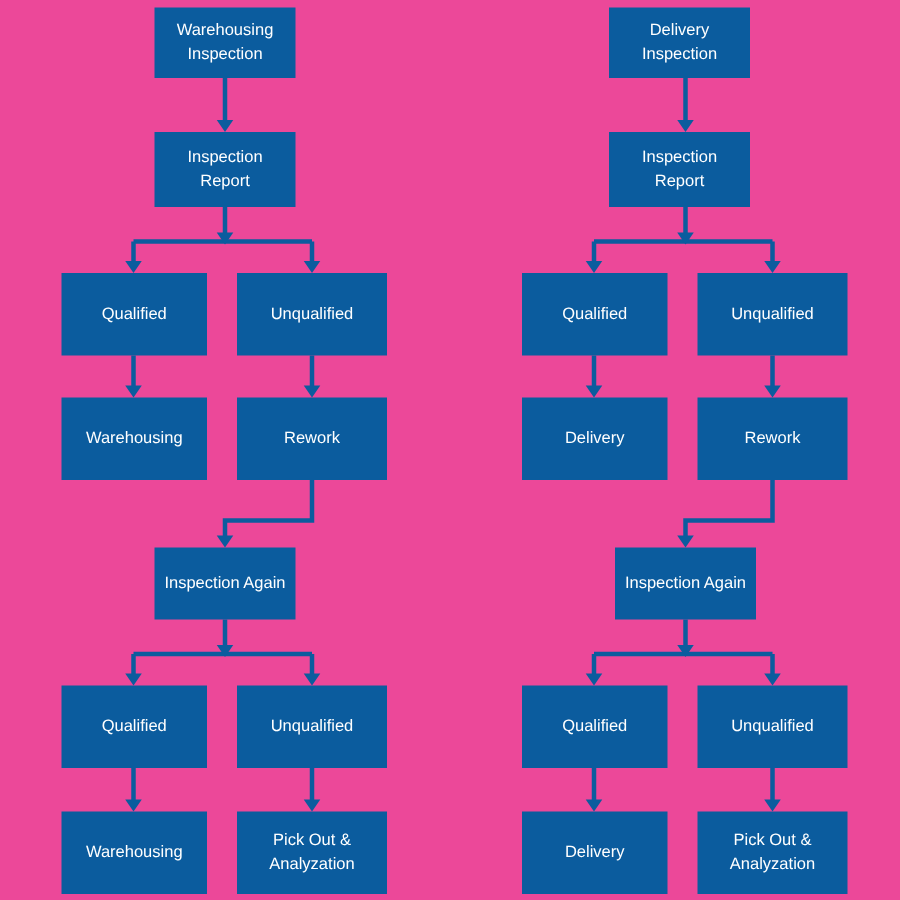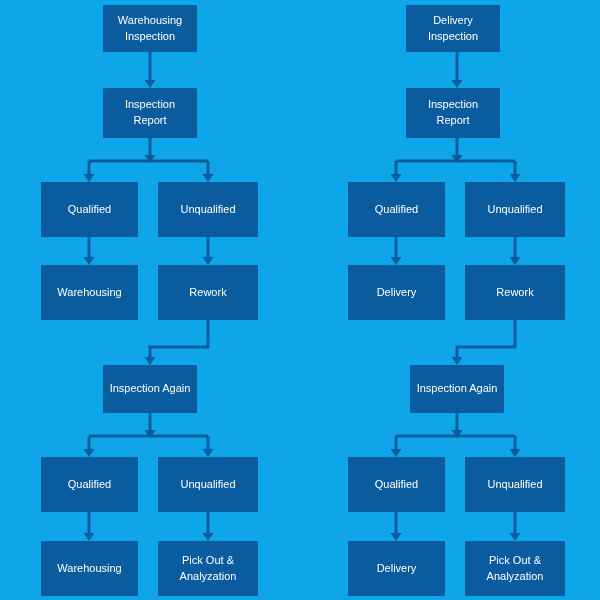--- a/index.html
+++ b/index.html
@@ -10,21 +10,21 @@
   body {
     width: 600px;
     height: 600px;
     font-family: "Liberation Sans", sans-serif;
     overflow: hidden;
   }
   #flowchart-root {
     position: relative;
     width: 600px;
     height: 600px;
-    background: #0ea5e9;
+    background: #ec4899;
   }
   svg.flow-svg {
     position: absolute;
     left: 0;
     top: 0;
     width: 600px;
     height: 600px;
     display: block;
   }
   .node-rect {

